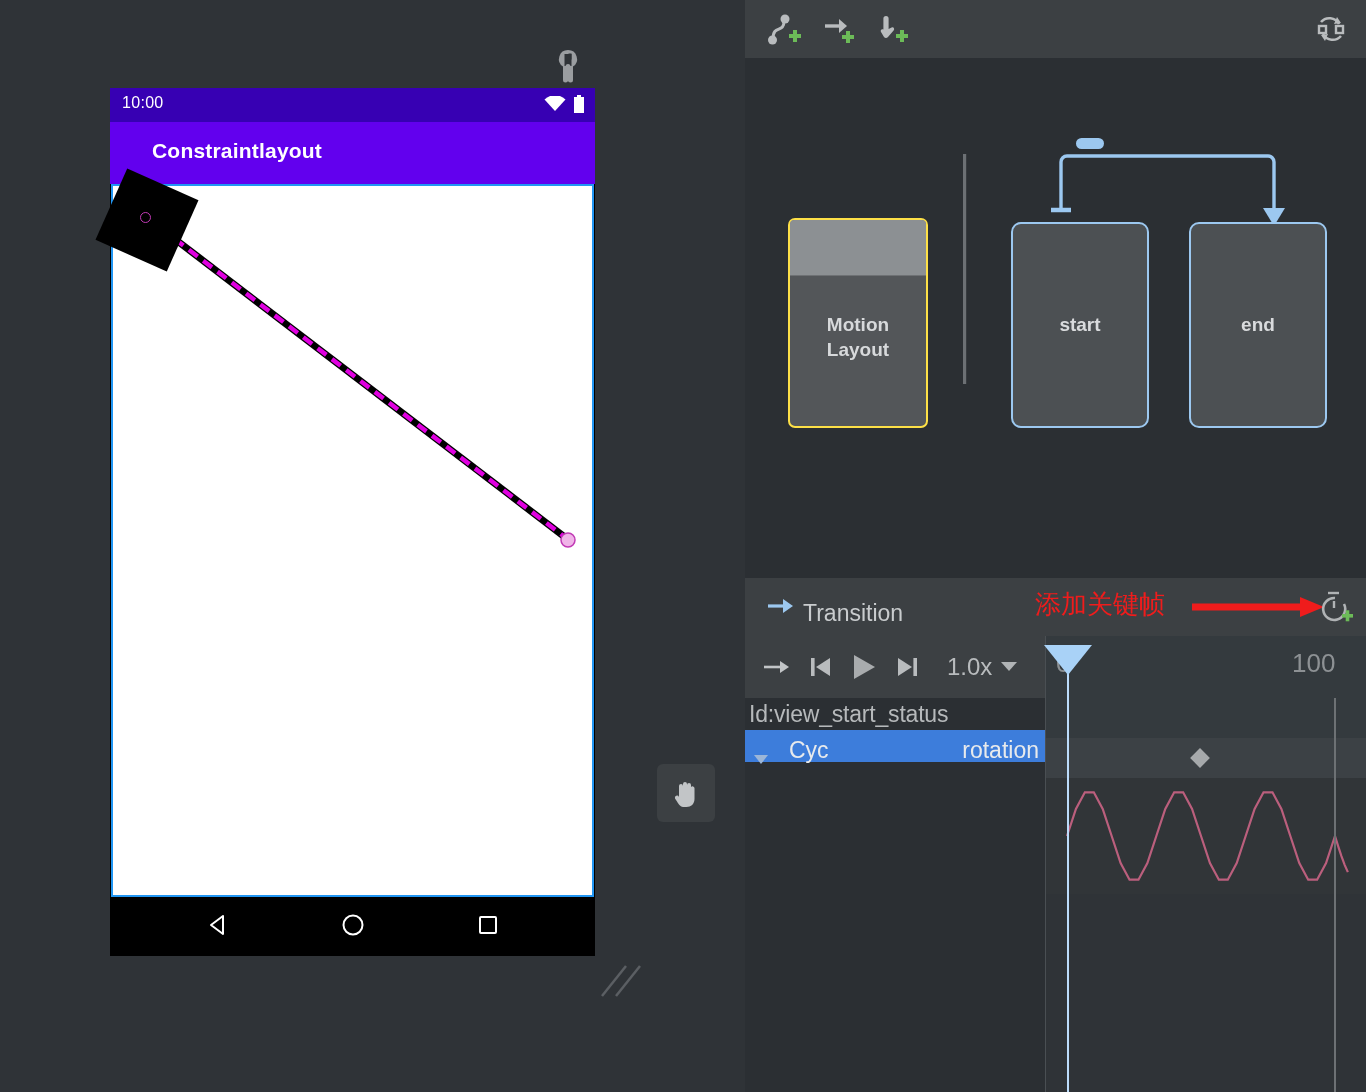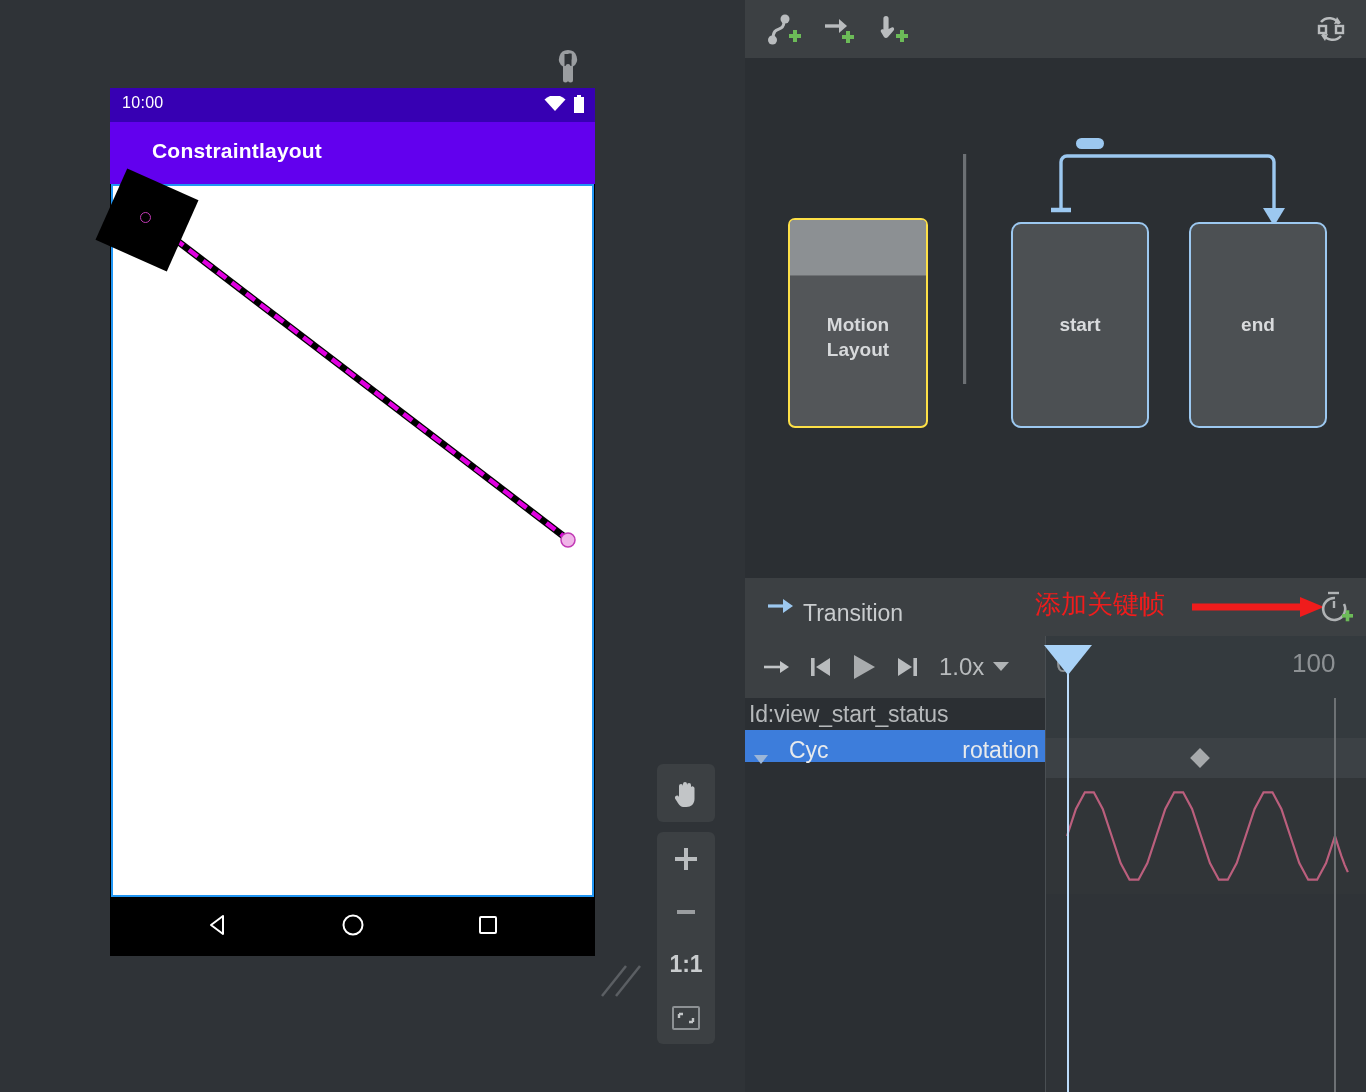--- a/index.html
+++ b/index.html
@@ -133,21 +133,21 @@
     position:absolute;right:8px;top:10px;width:44px;height:40px;
     display:flex;align-items:center;justify-content:center;cursor:pointer;
   }
 
   
   #playback-row{
     position:absolute;left:0;top:636px;width:300px;height:62px;background:#3c4043;
     display:flex;align-items:center;padding-left:18px;gap:16px;box-sizing:border-box;
   }
   #playback-row .pbtn{display:flex;align-items:center;justify-content:center;cursor:pointer;}
-  #speed-group{display:flex;align-items:center;gap:8px;cursor:pointer;margin-left:2px;}
+  #speed-group{display:flex;align-items:center;gap:8px;cursor:pointer;margin-left:10px;}
   #speed-group .spd{font-size:24px;color:#b8bbbd;}
 
   
   #ruler{
     position:absolute;left:300px;top:636px;width:321px;height:62px;
     background:#343a3e;border-left:1px solid #4a4f53;box-sizing:border-box;
   }
   #ruler .tick-lbl{position:absolute;top:12px;font-size:26px;color:#8d9194;}
 
   
@@ -263,40 +263,20 @@
       <line x1="18" y1="34" x2="42" y2="4" stroke="#5b5f63" stroke-width="2.5"></line>
     </svg>
   </div>
 
   <div id="pan-btn">
     <svg width="30" height="32" viewBox="0 0 30 32">
       <path d="M8 20 V9 a2 2 0 0 1 4 0 V7 a2 2 0 0 1 4 0 V8 a2 2 0 0 1 4 0 v2 a2 2 0 0 1 3.5 1.3 V22 c0 5-3.5 8-8 8 h-2 c-4 0-5.5-2-7.5-5.5 L4 21.5 a2 2 0 0 1 4-1.5 z" fill="#c2c5c7"></path>
     </svg>
   </div>
 
-  <div id="zoom-stack">
-    <div class="zbtn">
-      <svg width="30" height="30" viewBox="0 0 30 30">
-          <rect x="13" y="4" width="4" height="22" fill="#b9bcbe"></rect>
-          <rect x="4" y="13" width="22" height="4" fill="#b9bcbe"></rect>
-        </svg>
-    </div>
-    <div class="zbtn">
-      <svg width="30" height="30" viewBox="0 0 30 30">
-          <rect x="6" y="13" width="18" height="4" fill="#9a9da0"></rect>
-        </svg>
-    </div>
-    <div class="zbtn ratio">1:1</div>
-    <div class="zbtn">
-      <svg width="30" height="26" viewBox="0 0 30 26">
-        <rect x="2" y="2" width="26" height="22" rx="1" fill="none" stroke="#8d9194" stroke-width="2"></rect>
-        <path d="M8 9 h4 M8 9 v4 M22 17 h-4 M22 17 v-4" stroke="#c2c5c7" stroke-width="2.4" fill="none"></path>
-      </svg>
-    </div>
-  </div>
 </div>
 
 <div id="right-panel">
 
   <div id="top-toolbar">
     <div class="tb-icon" style="margin-left:14px">
       <svg width="36" height="34" viewBox="0 0 36 34">
         <path d="M5 27 C5 12 16 22 16 9" fill="none" stroke="#b9bcbe" stroke-width="3"></path>
         <circle cx="4.5" cy="28" r="4.5" fill="#b9bcbe"></circle>
         <circle cx="17" cy="7" r="4.5" fill="#b9bcbe"></circle>

